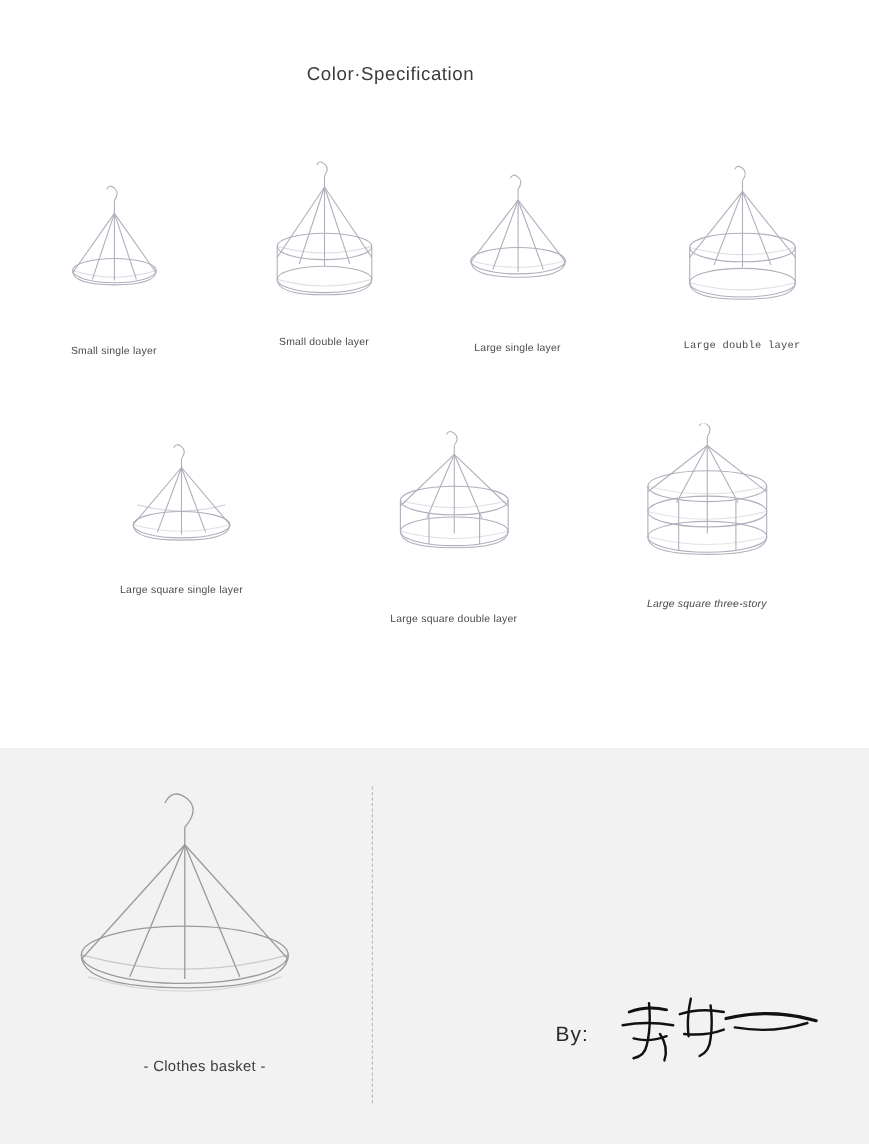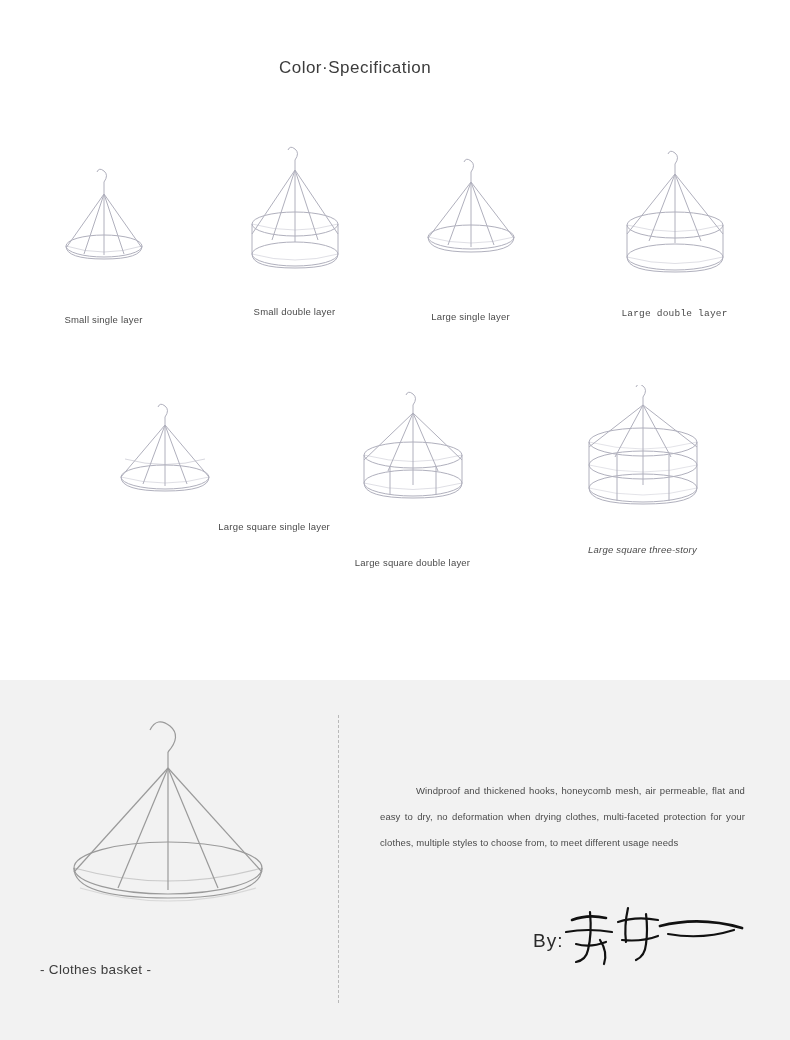--- a/index.html
+++ b/index.html
@@ -74,22 +74,23 @@
     background: #f2f2f2;
   }
   .basket-art {
     position: absolute;
     top: 30px;
     left: 60px;
   }
   .basket-caption {
     position: absolute;
     top: 282px;
-    left: 40px;
+    left: 56px;
     width: 260px;
+    text-align: center;
     font-size: 13.5px;
     color: #3c3c3c;
     letter-spacing: 0.3px;
   }
   .divider {
     position: absolute;
     top: 35px;
     left: 338px;
     width: 0;
     height: 288px;
@@ -103,21 +104,21 @@
     font-size: 9.5px;
     line-height: 26px;
     color: #4a4a4a;
     text-align: justify;
     text-indent: 36px;
     letter-spacing: 0.1px;
   }
   .by-label {
     position: absolute;
     top: 930px;
-    left: 533px;
+    left: 505px;
     font-size: 19px;
     color: #2a2a2a;
     letter-spacing: 1px;
   }
   .signature {
     position: absolute;
     top: 900px;
     left: 560px;
   }
 </style>
@@ -225,21 +226,21 @@
             <line x1="60" y1="40" x2="104" y2="92"></line>
             <line x1="60" y1="40" x2="38" y2="99"></line>
             <line x1="60" y1="40" x2="82" y2="99"></line>
             <line x1="60" y1="40" x2="60" y2="101"></line>
             <path d="M20 74 q40 11 80 0" stroke-opacity="0.5"></path>
             <ellipse cx="60" cy="92" rx="44" ry="12"></ellipse>
             <path d="M16 92 q0 14 44 14 q44 0 44 -14"></path>
             <path d="M16 92 q44 12 88 0" stroke-opacity="0.4"></path>
           </g>
         </svg>
-        <div class="caption" style="margin-top:6px;text-align:right;">Large square single layer</div>
+        <div class="caption" style="margin-top:16px;">Large square single layer</div>
       </div>
 
       <div class="item" style="width:165px;">
         <svg class="art" width="130" height="140" viewBox="0 0 130 140">
           <g fill="none" stroke="#b0b0bd" stroke-width="1">
             <path d="M65 20 q5 -7 0 -11 q-5 -4 -7 1"></path>
             <line x1="65" y1="20" x2="65" y2="28"></line>
             <line x1="65" y1="28" x2="16" y2="75"></line>
             <line x1="65" y1="28" x2="114" y2="75"></line>
             <line x1="65" y1="28" x2="40" y2="86"></line>
@@ -303,21 +304,20 @@
         <path d="M14 158 q0 30 94 30 q94 0 94 -30"></path>
         <path d="M14 158 q94 26 188 0" stroke-opacity="0.45"></path>
         <path d="M20 178 q88 26 176 0" stroke-opacity="0.3"></path>
       </g>
     </svg>
 
     <div class="basket-caption">- Clothes basket -</div>
 
     <div class="divider"></div>
 
-    <div class="desc">Windproof and thickened hooks, honeycomb mesh, air permeable, flat and easy to dry, no deformation when drying clothes, multi-faceted protection for your clothes, multiple styles to choose from, to meet different usage needs</div>
   </div>
 
   <div class="by-label">By:</div>
 
   <svg class="signature" width="190" height="70" viewBox="0 0 190 70">
     <g fill="none" stroke="#111111" stroke-width="2.2" stroke-linecap="round">
       <path d="M12 20 q16 -6 34 -2" stroke-width="2.6"></path>
       <path d="M6 32 q22 -4 46 0"></path>
       <path d="M30 12 q2 22 -2 38 q-2 10 -12 12"></path>
       <path d="M16 44 q14 4 30 -2"></path>

